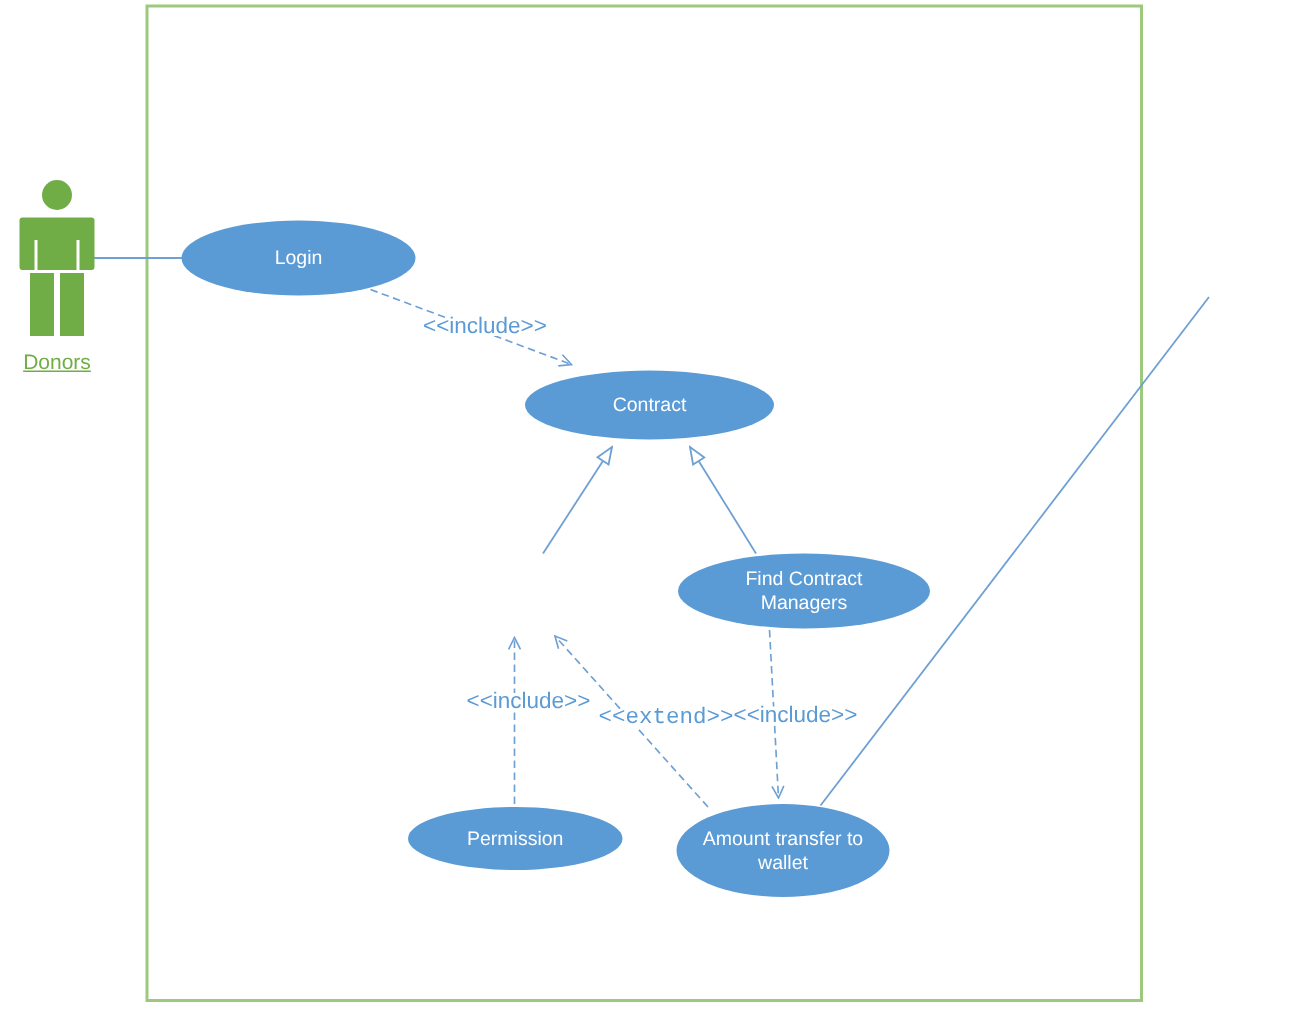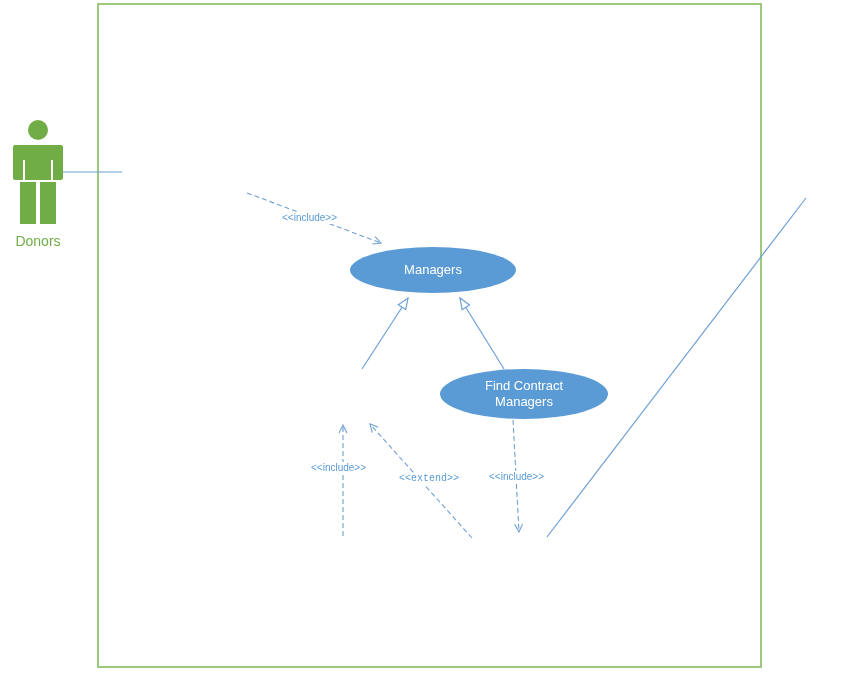--- a/index.html
+++ b/index.html
@@ -12,26 +12,26 @@
     border:2px solid #9cc97c;background:transparent;
   }
   .wires{position:absolute;left:0;top:0;width:861px;height:673px;}
   .uc{
     position:absolute;border-radius:50%;background:#5b9bd5;
     display:flex;align-items:center;justify-content:center;text-align:center;
     color:#ffffff;font-size:13px;line-height:1.25;
   }
   .uc .narrow{max-width:112px;display:inline-block;}
   .conn-label{
-    position:absolute;width:64px;text-align:left;font-size:10px;color:#5b9bd5;
+    position:absolute;width:64px;text-align:left;font-size:15px;color:#5b9bd5;
     background:#ffffff;line-height:12px;letter-spacing:0px;
   }
   .actor{position:absolute;width:56px;text-align:center;}
   .actor svg{display:block;margin:0 auto;}
-  .actor-label{margin-top:9px;font-size:14px;color:#70ad47;}
+  .actor-label{margin-top:9px;font-size:14px;color:#70ad47;text-decoration:underline;}
 </style>
 </head>
 <body>
 
 <div class="canvas">
 
   <div class="boundary"></div>
 
   <svg class="wires" width="861" height="673" viewBox="0 0 861 673" xmlns="http://www.w3.org/2000/svg">
     <defs>
@@ -66,31 +66,40 @@
       <rect x="1" y="25" width="50" height="35" rx="2" fill="#70ad47"></rect>
       <line x1="12" y1="40" x2="12" y2="60" stroke="#ffffff" stroke-width="2"></line>
       <line x1="40" y1="40" x2="40" y2="60" stroke="#ffffff" stroke-width="2"></line>
       <rect x="8" y="62" width="16" height="42" fill="#70ad47"></rect>
       <rect x="28" y="62" width="16" height="42" fill="#70ad47"></rect>
     </svg>
     <div class="actor-label">Donors</div>
   </div>
 
 
+  <div class="uc" style="left:121px;top:147px;width:156px;height:50px;">
+    <span>Login</span>
+  </div>
 
   <div class="uc" style="left:350px;top:247px;width:166px;height:46px;">
-    <span>Managers</span>
+    <span>Contract</span>
   </div>
 
 
-  <div class="uc" style="left:440px;top:369px;width:168px;height:50px;">
+  <div class="uc" style="left:452px;top:369px;width:168px;height:50px;">
     <span class="narrow">Find Contract Managers</span>
   </div>
 
+  <div class="uc" style="left:272px;top:538px;width:143px;height:42px;">
+    <span>Permission</span>
+  </div>
 
+  <div class="uc" style="left:451px;top:536px;width:142px;height:62px;">
+    <span class="narrow">Amount transfer to wallet</span>
+  </div>
 
   <div class="conn-label" style="left:282px;top:212px;">&lt;&lt;include&gt;&gt;</div>
 
   <div class="conn-label" style="left:311px;top:462px;">&lt;&lt;include&gt;&gt;</div>
 
   <div class="conn-label" style="left:399px;top:473px;font-family:Liberation Mono, monospace;">&lt;&lt;extend&gt;&gt;</div>
 
   <div class="conn-label" style="left:489px;top:471px;">&lt;&lt;include&gt;&gt;</div>
 
 </div>

